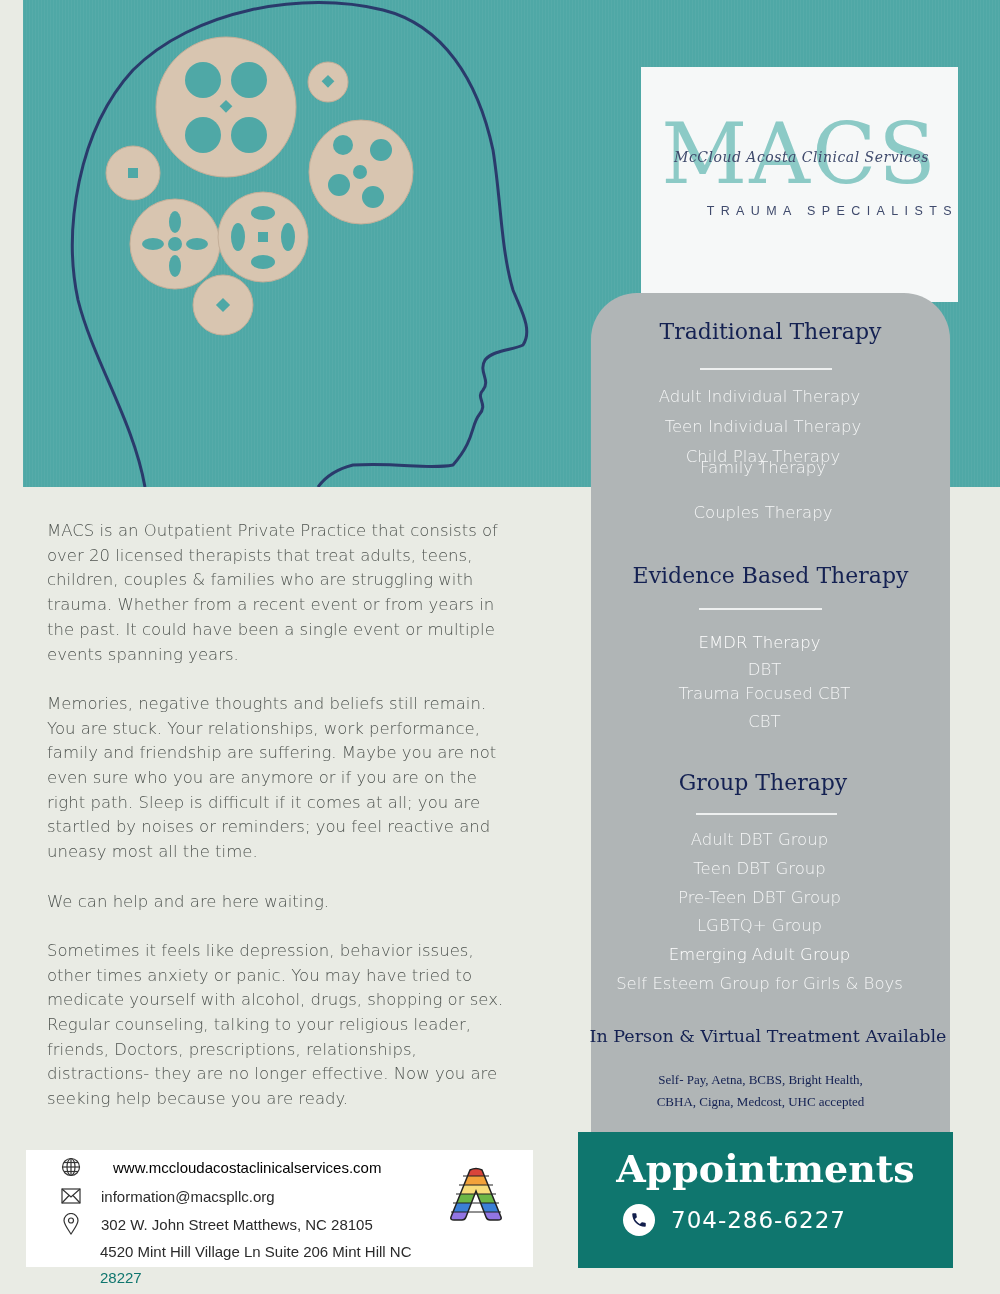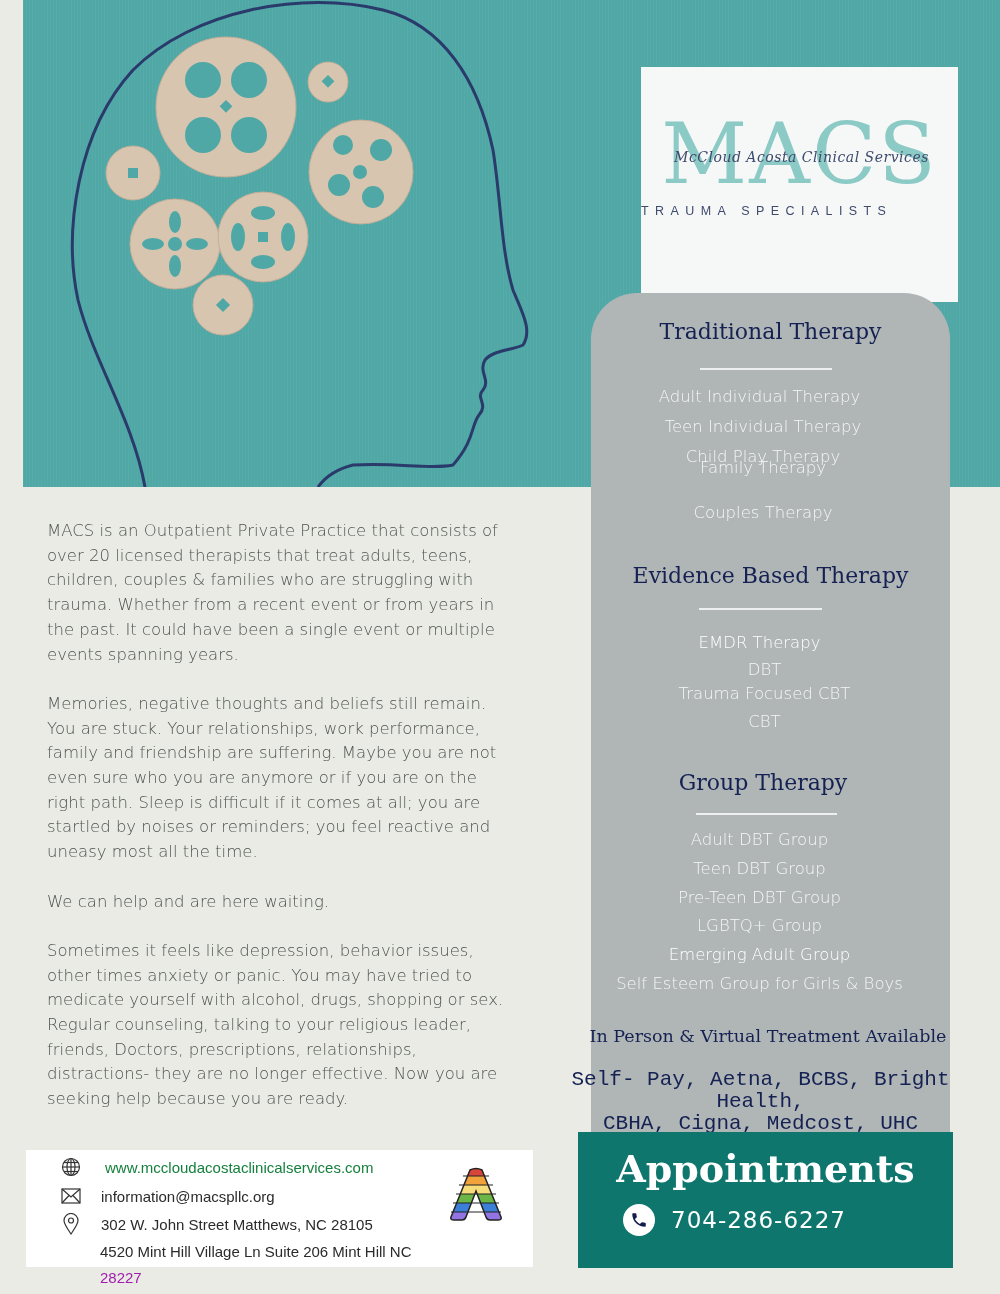--- a/index.html
+++ b/index.html
@@ -25,21 +25,21 @@
     position: absolute; left: 0; right: 0; top: 45px; text-align: center;
     font-family: "DejaVu Serif", serif; font-size: 84px; letter-spacing: 2px;
     color: #8ccac6; line-height: 1;
   }
   .logo-script {
     position: absolute; left: 10px; right: 6px; top: 82px; text-align: center;
     font-family: "DejaVu Serif", serif; font-style: italic; font-size: 14px;
     color: #3f4a6c; letter-spacing: 0.5px;
   }
   .logo-tag {
-    position: absolute; left: 0; right: 0; top: 137px; text-align: left;
+    position: absolute; left: 0; right: 0; top: 137px; text-align: right;
     font-family: "Liberation Sans", sans-serif; font-size: 12.5px;
     letter-spacing: 6.4px; color: #3f4a6c;
   }
   .panel {
     position: absolute; left: 591px; top: 293px; width: 359px; height: 840px;
     background: #b0b5b6;
     border-radius: 46px 46px 0 0;
     text-align: center;
   }
   .sec-title {
@@ -54,21 +54,21 @@
     font-family: "DejaVu Sans", sans-serif; font-size: 16.5px; color: #f5f6f6;
     font-weight: 300;
   }
   .svc.bright { color: #ffffff; }
   .avail {
     position: absolute; left: 0; right: 0; top: 733px;
     font-family: "DejaVu Serif", serif; font-size: 17.5px; color: #142152;
   }
   .ins {
     position: absolute; left: 0; right: 0; top: 776px;
-    font-family: Liberation Mono, monospace; font-size: 21px; color: #142152; line-height: 22px;
+    font-family: Liberation Serif, serif; font-size: 13px; color: #142152; line-height: 22px;
   }
   .appt {
     position: absolute; left: 578px; top: 1132px; width: 375px; height: 136px;
     background: #0f766e;
   }
   .appt-title {
     position: absolute; left: 0; right: 0; top: 14px; text-align: center;
     font-family: "DejaVu Serif", serif; font-weight: bold; font-size: 38px; color: #ffffff;
   }
   .appt-phone {
@@ -92,21 +92,21 @@
     background: #ffffff;
   }
   .crow {
     position: absolute; left: 0; display: flex; align-items: center;
     font-family: "Liberation Sans", sans-serif; font-size: 15px; color: #2b2b2b;
   }
   .crow .ic { width: 20px; height: 20px; margin-left: 35px; margin-right: 20px; display: flex; align-items: center; justify-content: center; }
   .crow.noicon .txt { margin-left: 74px; }
   .overflow-line {
     position: absolute; left: 100px; top: 1269px;
-    font-family: "Liberation Sans", sans-serif; font-size: 15px; color: #a21caf;
+    font-family: "Liberation Sans", sans-serif; font-size: 15px; color: #0f766e;
   }
   .ally { position: absolute; left: 448px; top: 1167px; }
 </style>
 </head>
 <body>
 
 <div class="hero">
   <svg width="977" height="487" viewBox="0 0 977 487">
 
     <path d="M122 487 C 110 420, 70 360, 55 300 C 40 230, 55 130, 110 70 C 170 10, 280 -10, 360 10 C 420 25, 455 80, 470 150 C 478 200, 478 250, 490 290 C 498 310, 510 330, 500 345 C 490 350, 470 350, 462 360 C 455 372, 468 380, 460 390 C 452 398, 466 404, 456 415 C 448 425, 452 440, 430 465 C 405 470, 375 462, 330 465 C 310 470, 300 480, 295 487" fill="none" stroke="#2a3a6b" stroke-width="3"></path>
@@ -239,21 +239,21 @@
     <span class="ic">
       <svg width="20" height="20" viewBox="0 0 20 20" fill="none" stroke="#333" stroke-width="1.2">
           <circle cx="10" cy="10" r="8.5"></circle>
           <ellipse cx="10" cy="10" rx="4" ry="8.5"></ellipse>
           <line x1="1.5" y1="10" x2="18.5" y2="10"></line>
           <line x1="10" y1="1.5" x2="10" y2="18.5"></line>
           <line x1="3" y1="5.5" x2="17" y2="5.5"></line>
           <line x1="3" y1="14.5" x2="17" y2="14.5"></line>
         </svg>
     </span>
-    <a class="txt" style="color:#15803d;text-decoration:none;margin-left:4px">www.mccloudacostaclinicalservices.com</a>
+    <a class="txt" style="color:#000000;text-decoration:none;margin-left:12px">www.mccloudacostaclinicalservices.com</a>
   </div>
   <div class="crow" style="top:36px">
     <span class="ic">
       <svg width="20" height="16" viewBox="0 0 20 16" fill="none" stroke="#333" stroke-width="1.2">
           <rect x="1" y="1" width="18" height="14"></rect>
           <path d="M1 1 L10 9 L19 1"></path>
           <path d="M1 15 L8 7.5 M19 15 L12 7.5"></path>
         </svg>
     </span>
     <a class="txt" style="color:#2b2b2b;text-decoration:none">information@macspllc.org</a>

